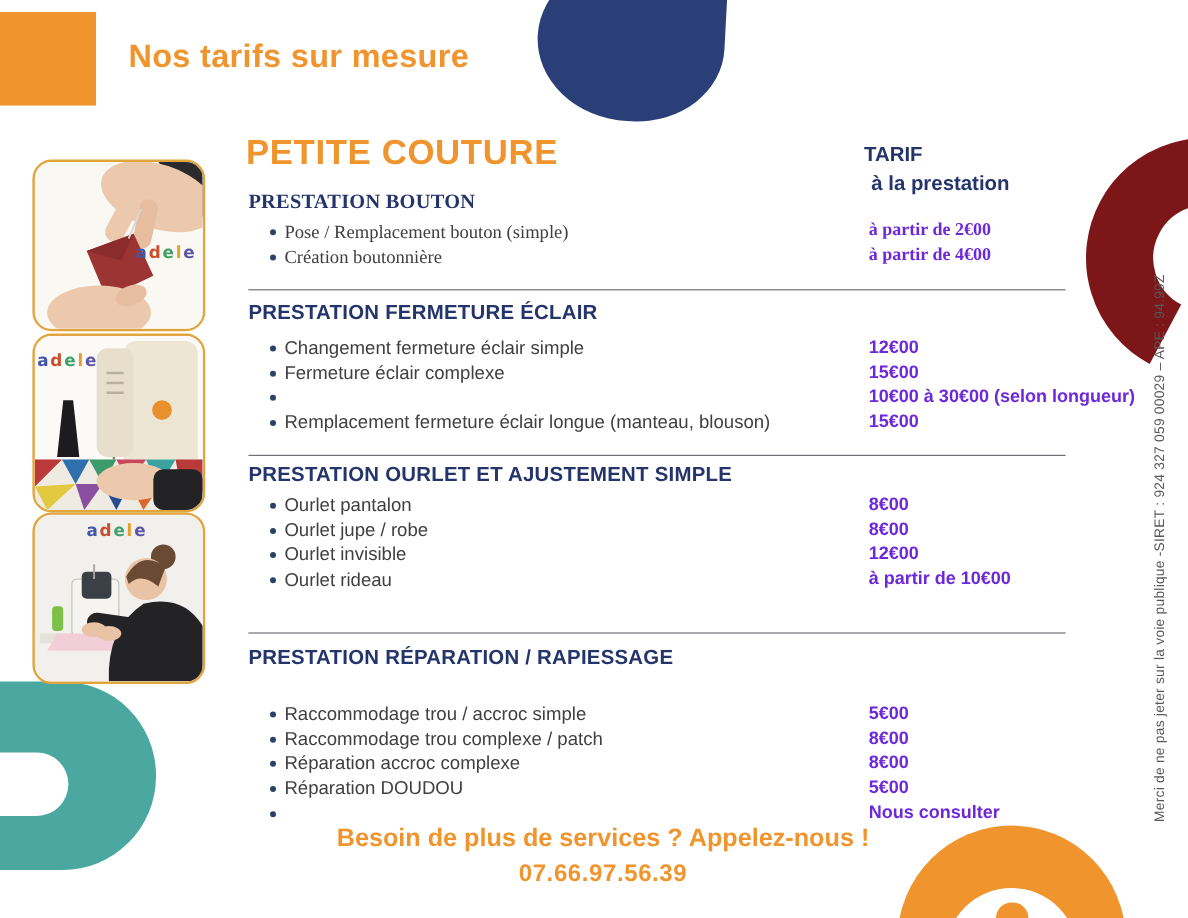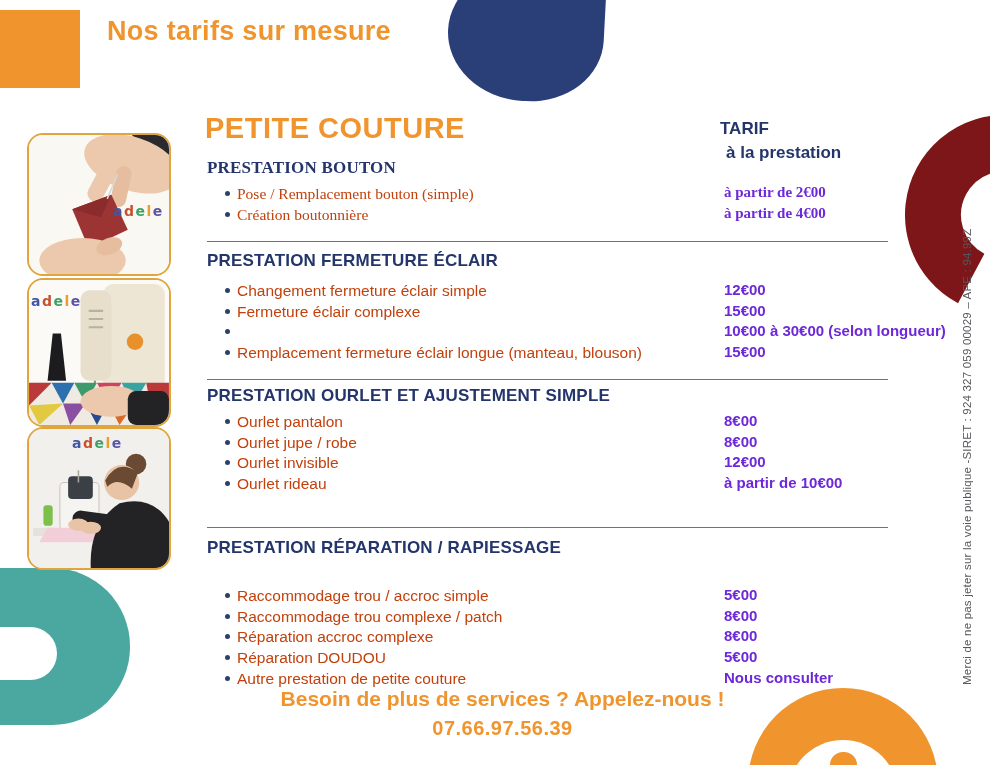--- a/index.html
+++ b/index.html
@@ -18,21 +18,21 @@
   .teal-notch { position:absolute; left:0; top:627px; width:57px; height:53px;
                 background:#ffffff; border-radius:0 27px 27px 0; }
   .phi-circle { position:absolute; left:748px; top:688px; width:190px; height:190px;
                 background:#F0952E; border-radius:50%; }
   .phi-hole { position:absolute; left:788px; top:740px; width:110px; height:110px;
               background:#ffffff; border-radius:50%; }
   .phi-bar { position:absolute; left:830px; top:752px; width:27px; height:40px;
              background:#F0952E; border-radius:13px 13px 0 0; }
 
   
-  .page-title { position:absolute; left:107px; top:16px; font-size:27px; font-weight:bold;
+  .page-title { position:absolute; left:107px; top:32px; font-size:27px; font-weight:bold;
                 color:#F0952E; letter-spacing:0.3px; }
   .main-heading { position:absolute; left:205px; top:112px; font-size:29px; font-weight:bold;
                   color:#F0952E; letter-spacing:0.5px; }
   .tarif-line1 { position:absolute; left:720px; top:119px; font-size:17px; font-weight:bold; color:#24356B; }
   .tarif-line2 { position:absolute; left:726px; top:143px; font-size:17px; font-weight:bold; color:#24356B; }
 
   
   .photo-frame { position:absolute; left:27px; width:140px; border:2px solid #E0A53C;
                  border-radius:16px; overflow:hidden; background:#fff; }
   .frame1 { top:133px; height:139px; }
@@ -50,21 +50,21 @@
 
   
   .section { position:absolute; left:207px; width:775px; }
   .sec0 { top:158px;font-family:Liberation Serif, serif; } .sec1 { top:251px; } .sec2 { top:386px; } .sec3 { top:538px; }
   .sec-title { font-size:17px; line-height:20px; font-weight:bold; color:#24356B; letter-spacing:0.2px; }
   .rows { position:relative; }
   .sec0 .rows { margin-top:6px; } .sec1 .rows { margin-top:10px; }
   .sec2 .rows { margin-top:6px; } .sec3 .rows { margin-top:28px; }
   .row { position:relative; height:20.7px; }
   .bullet { position:absolute; left:18px; top:7px; width:5px; height:5px; border-radius:50%; background:#2C4068; }
-  .label { position:absolute; left:30px; top:1px; font-size:15.5px; color:#c2410c; white-space:nowrap; }
+  .label { position:absolute; left:30px; top:1px; font-size:15.5px; color:#404040; white-space:nowrap; }
   .price { position:absolute; left:517px; top:0; font-size:15px; font-weight:bold;
            color:#6d28d9; white-space:nowrap; }
   .divider { position:absolute; left:207px; width:681px; height:1px; background:#70707A; }
   .div1 { top:241px; } .div2 { top:379px; } .div3 { top:527px; }
 
   
   .cta { position:absolute; left:210px; top:687px; width:585px; text-align:center;
          font-size:21px; font-weight:bold; color:#F0952E; }
   .phone { position:absolute; left:210px; top:717px; width:585px; text-align:center;
            font-size:20px; font-weight:bold; color:#F0952E; letter-spacing:0.5px; }
@@ -250,21 +250,20 @@
         <span class="label">Réparation accroc complexe</span>
         <span class="price">8€00</span>
       </div>
       <div class="row">
         <span class="bullet"></span>
         <span class="label">Réparation DOUDOU</span>
         <span class="price">5€00</span>
       </div>
       <div class="row">
         <span class="bullet"></span>
-        <span class="label">Autre prestation de petite couture</span>
         <span class="price">Nous consulter</span>
       </div>
     </div>
   </div>
 
   <div class="cta">Besoin de plus de services ? Appelez-nous !</div>
   <div class="phone">07.66.97.56.39</div>
 
   <div class="vertical-note">Merci de ne pas jeter sur la voie publique  -SIRET : 924 327 059 00029 – APE : 94.99Z</div>
 

